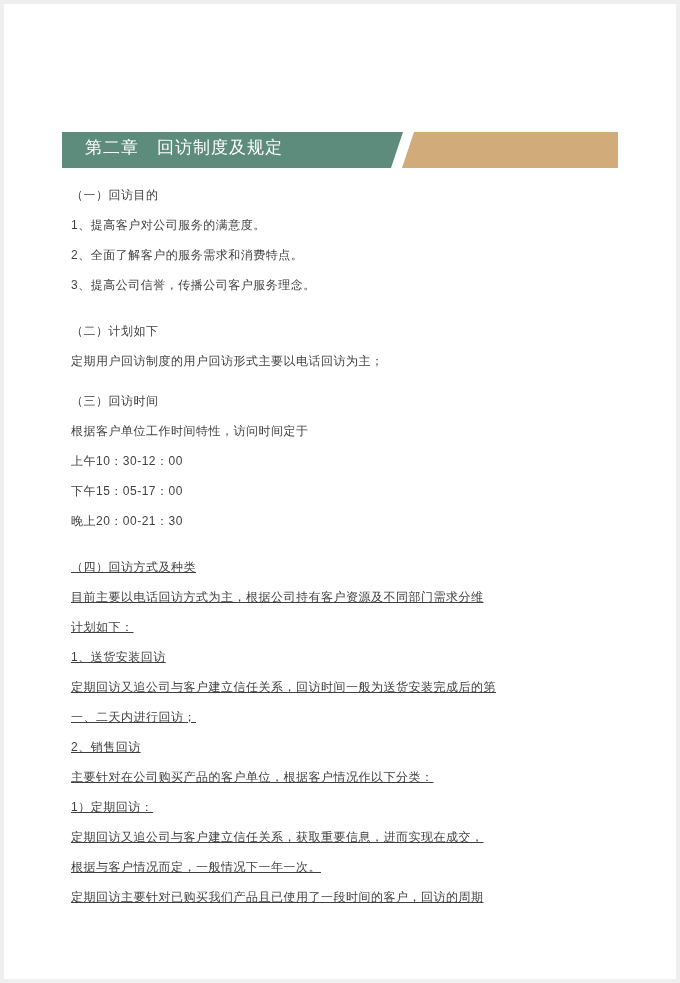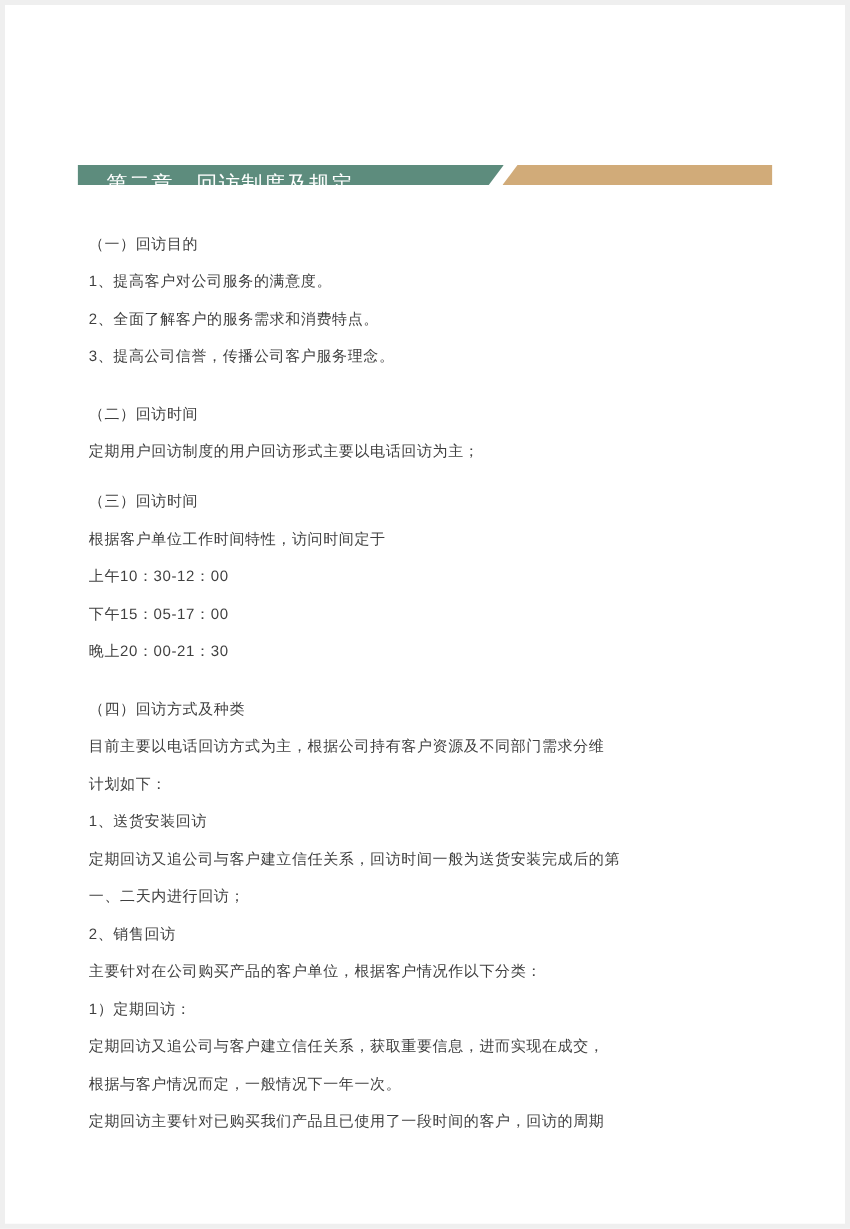--- a/index.html
+++ b/index.html
@@ -17,21 +17,21 @@
     box-sizing: border-box;
     border: 4px solid #efefef;
     overflow: hidden;
   }
   
   .banner {
     position: absolute;
     left: 58px;   
     top: 128px;   
     width: 556px;
-    height: 16px;
+    height: 36px;
   }
   .banner-teal {
     position: absolute;
     left: 0; top: 0;
     width: 100%; height: 100%;
     background: #5d8c7d;
     clip-path: polygon(0 0, 341px 0, 329px 100%, 0 100%);
   }
   .banner-tan {
     position: absolute;
@@ -63,21 +63,21 @@
     white-space: nowrap;
     letter-spacing: 0.5px;
   }
   .doc-line {
     line-height: 30px;
     white-space: nowrap;
     letter-spacing: 0.5px;
   }
   .sec-b { margin-top: 16px; }
   .sec-c { margin-top: 10px; }
-  .sec-d { margin-top: 16px; }
+  .sec-d { margin-top: 16px; text-decoration: underline; }
 </style>
 </head>
 <body>
 
 <div class="page">
 
   <div class="banner">
     <div class="banner-teal"></div>
     <div class="banner-tan"></div>
     <div class="banner-title">第二章　回访制度及规定</div>
@@ -86,21 +86,21 @@
   <div class="content">
 
     <div class="sec sec-a">
       <div class="sec-heading">（一）回访目的</div>
       <div class="doc-line">1、提高客户对公司服务的满意度。</div>
       <div class="doc-line">2、全面了解客户的服务需求和消费特点。</div>
       <div class="doc-line">3、提高公司信誉，传播公司客户服务理念。</div>
     </div>
 
     <div class="sec sec-b">
-      <div class="sec-heading">（二）回访时间</div>
+      <div class="sec-heading">（二）计划如下</div>
       <div class="doc-line">定期用户回访制度的用户回访形式主要以电话回访为主；</div>
     </div>
 
     <div class="sec sec-c">
       <div class="sec-heading">（三）回访时间</div>
       <div class="doc-line">根据客户单位工作时间特性，访问时间定于</div>
       <div class="doc-line">上午10：30-12：00</div>
       <div class="doc-line">下午15：05-17：00</div>
       <div class="doc-line">晚上20：00-21：30</div>
     </div>

